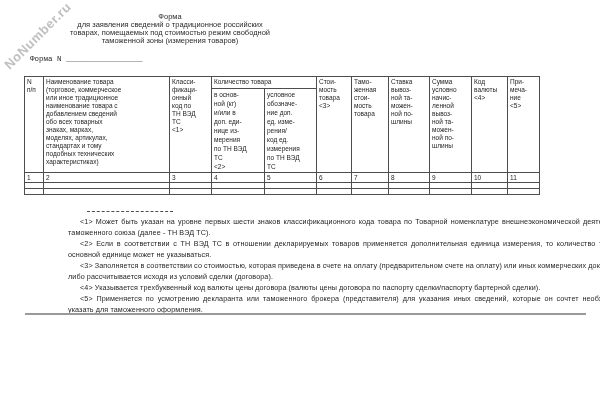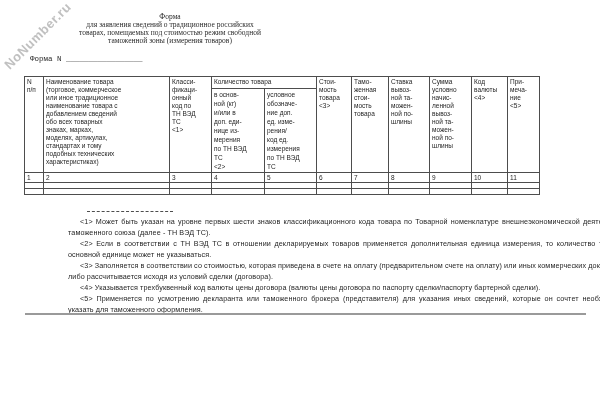--- a/index.html
+++ b/index.html
@@ -8,21 +8,21 @@
     font-family:"Liberation Sans",sans-serif;color:#222;overflow:hidden;
   }
   .watermark{
     position:absolute;left:-12px;top:28px;width:100px;height:16px;
     text-align:center;transform:rotate(-45deg);
     color:rgba(140,140,140,0.55);font-size:13px;font-weight:bold;
     letter-spacing:.5px;font-family:"Liberation Sans",sans-serif;
   }
   .title-block{
     position:absolute;left:24px;top:13px;width:292px;text-align:center;
-    font-family:Liberation Serif, serif;font-size:7.5px;line-height:8px;
+    font-family:Liberation Sans, sans-serif;font-size:7.5px;line-height:8px;
     color:#2b2b2b;white-space:nowrap;
   }
   .sheet-label{
     position:absolute;left:30px;top:55px;
     font-family:"Liberation Mono",monospace;font-size:7.5px;color:#2b2b2b;
   }
   table.goods{
     position:absolute;left:24px;top:76px;width:515px;
     border-collapse:collapse;table-layout:fixed;
   }

